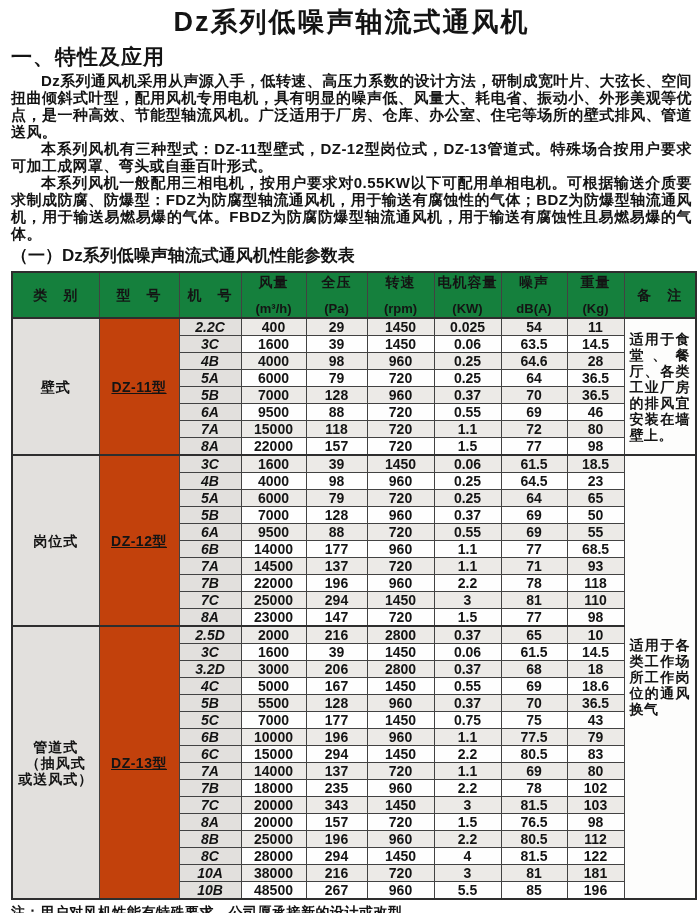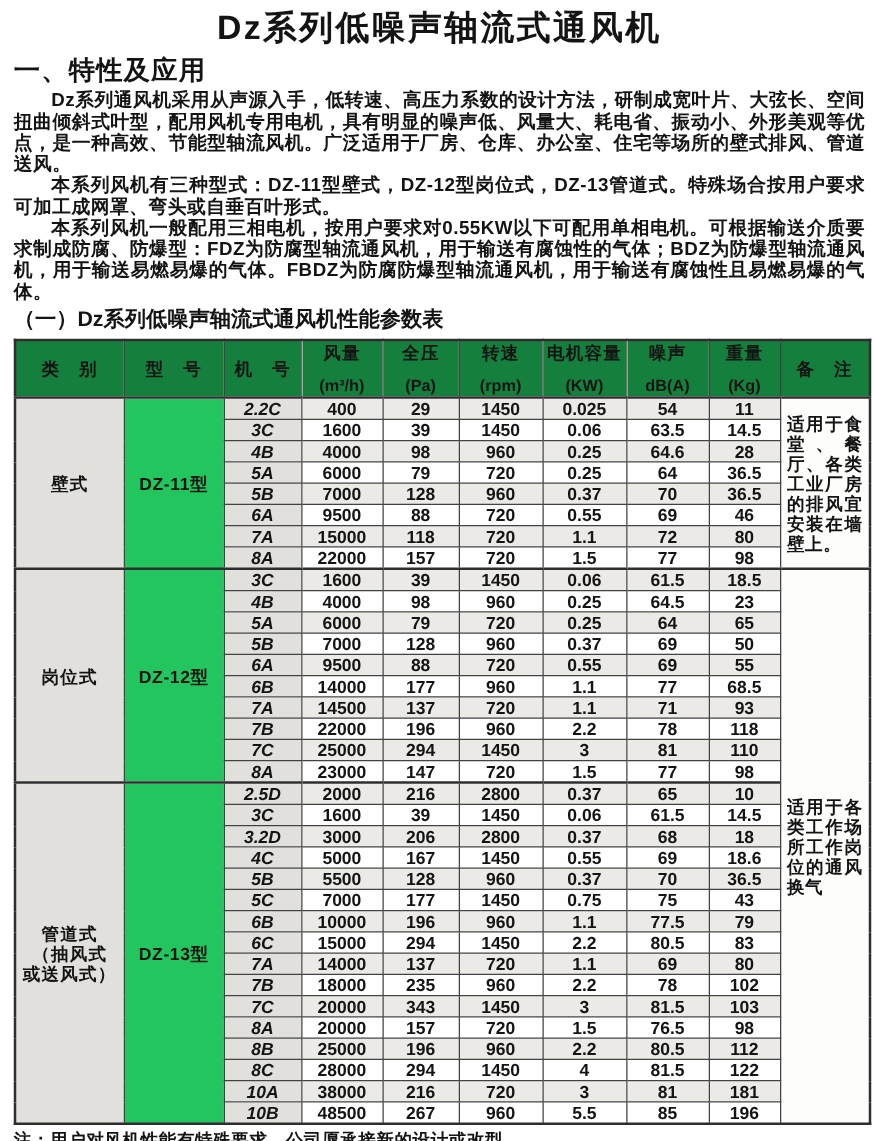--- a/index.html
+++ b/index.html
@@ -36,21 +36,21 @@
   }
   .h-label { font-size:14px; line-height:16px; letter-spacing:1px; }
   .h-unit  { font-size:13px; line-height:15px; letter-spacing:0;margin-top:11px; }
   .spec-table tbody td, .spec-table tbody th {
     height:17px; line-height:16px; font-size:14px;
   }
   .category-cell {
     background:#e2e0dd; font-size:15px; white-space:pre-line;
     line-height:19px; letter-spacing:1px;
   }
-  .model-cell { background:#22c55e; font-size:15px; letter-spacing:0.5px; }
+  .model-cell { background:#c2410c; font-size:15px; letter-spacing:0.5px;text-decoration:underline; }
   .machine-no-cell { background:#e2e0dd;font-style:italic; }
   tbody tr:nth-child(odd) .value-cell { background:#eceae7; }
   tbody tr:nth-child(even) .value-cell { background:#fefefe; }
   .remark-cell {
     background:#fdfdfc; font-size:14px; line-height:18px;
     padding:2px 5px; text-align:justify; text-justify:inter-character;
     letter-spacing:0.5px;
   }
   tr.section-start td, tr.section-start th { border-top:2px solid #2e2e2e; }
   .footnote { font-size:14px; line-height:16px; margin-top:4px; letter-spacing:0.5px; }

